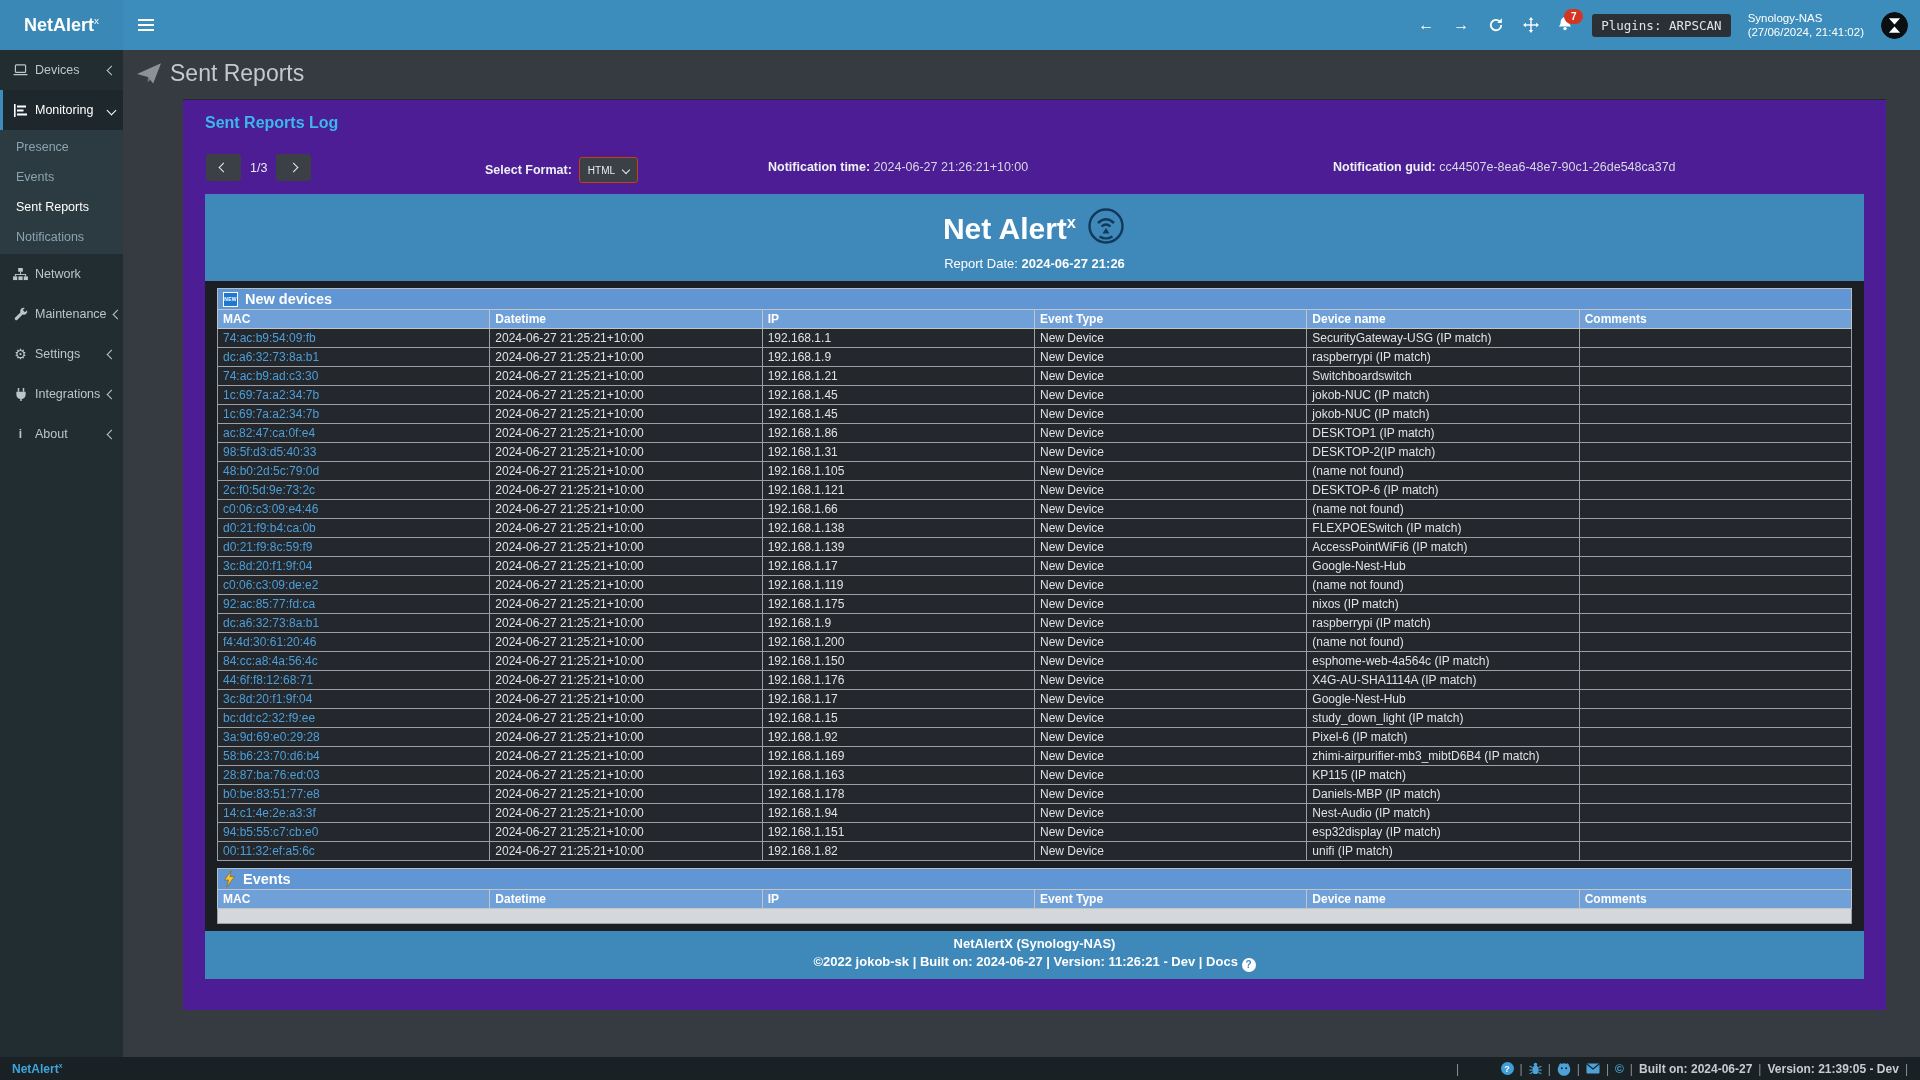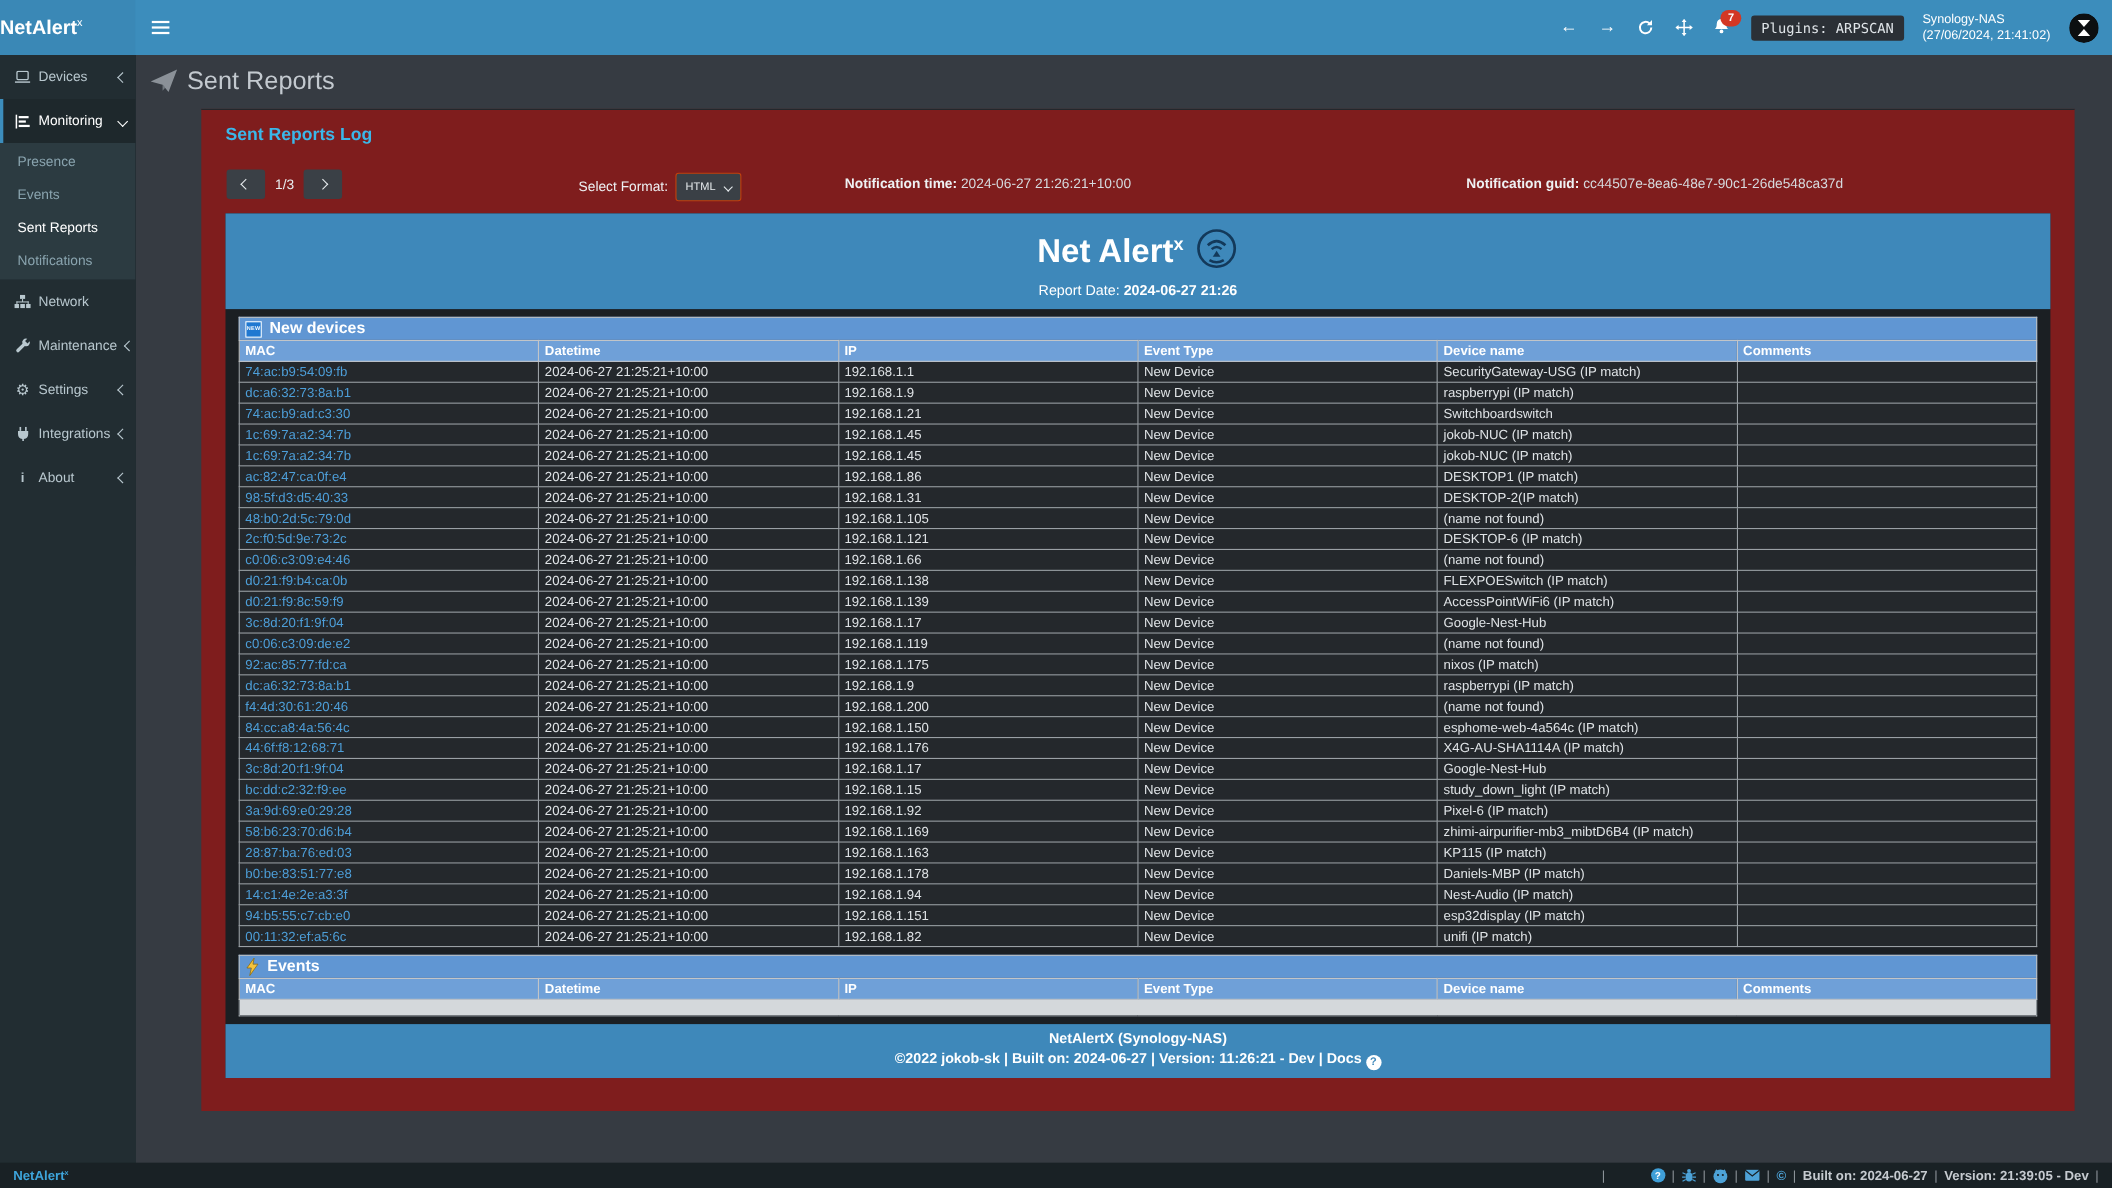--- a/index.html
+++ b/index.html
@@ -2,21 +2,21 @@
 <html><head>
 <meta charset="utf-8">
 <style>
   html,body{width:1920px;height:1080px;margin:0;overflow:hidden;background:#363b42;
     font-family:"Liberation Sans","DejaVu Sans",sans-serif;}
   a{text-decoration:none;color:inherit;}
   sup{font-size:.55em;}
 
   
   .navbar{position:fixed;top:0;left:0;right:0;height:50px;background:#3c8dbc;display:flex;align-items:stretch;z-index:50;}
-  .logo{width:123px;background:#3a88b6;color:#fff;display:flex;align-items:center;justify-content:flex-start;
+  .logo{width:123px;background:#3a88b6;color:#fff;display:flex;align-items:center;justify-content:center;
         font-size:18px;cursor:pointer;}
   .logo b{font-weight:bold;}
   .hamburger{width:46px;display:flex;flex-direction:column;justify-content:center;align-items:center;gap:3px;cursor:pointer;}
   .hamburger span{display:block;width:16px;height:2px;background:#fff;}
   .nav-right{margin-left:auto;display:flex;align-items:center;gap:17px;padding-right:12px;color:#fff;}
   .nav-ico{font-size:16px;line-height:1;cursor:pointer;display:flex;align-items:center;justify-content:center;width:18px;height:18px;}
   .bell-wrap{position:relative;cursor:pointer;width:18px;height:18px;}
   .badge{position:absolute;top:-7px;right:-8px;background:#d33724;color:#fff;font-size:10px;font-weight:bold;
          min-width:15px;height:15px;border-radius:8px;display:flex;align-items:center;justify-content:center;padding:0 2px;}
   .chip{background:#2b3036;color:#dfe4e8;font-family:"DejaVu Sans Mono","Liberation Mono",monospace;
@@ -38,29 +38,29 @@
   .subitem.active{color:#fff;}
   .sico{width:15px;height:14px;flex:0 0 auto;display:flex;align-items:center;justify-content:center;}
   .sico svg{display:block;}
   .gear-glyph{font-size:14px;line-height:1;}
   .info-glyph{font-weight:bold;font-style:normal;font-size:12px;}
 
   
   .content{position:absolute;left:123px;top:50px;right:0;bottom:23px;background:#363b42;overflow:hidden;}
   .content-header{display:flex;align-items:center;gap:9px;padding:10px 16px 12px 14px;color:#c3c9cf;font-size:23px;}
   .content-header svg{opacity:.85;}
-  .box{margin:0 34px 0 60px;background:#7f1d1d;border-top:1px solid #23272c;padding:12px 22px 18px 22px;height:880px;}
+  .box{margin:0 34px 0 60px;background:#4c1d95;border-top:1px solid #23272c;padding:12px 22px 18px 22px;height:880px;}
   .box-title{color:#3bb7e9;font-size:16px;font-weight:bold;margin:2px 0 0 0;}
 
   .controls{position:relative;height:32px;margin-top:22px;font-size:12.5px;color:#d6dade;}
   .pager{position:absolute;left:1px;top:0;display:flex;align-items:center;gap:9px;}
   .pg-btn{width:35px;height:27px;background:#3a4046;border:none;border-radius:3px;display:flex;align-items:center;justify-content:center;cursor:pointer;color:#e8ecef;}
   .pg-ind{color:#e8ecef;}
   .fmt{position:absolute;left:280px;top:3px;display:flex;align-items:center;gap:7px;}
-  .fmt .flabel{font-weight:normal;color:#eef1f3;margin-left:41px;}
+  .fmt .flabel{font-weight:bold;color:#eef1f3;}
   .fselect{background:#3a4046;color:#e8ecef;border:1px solid #c2410c;border-radius:3px;height:24px;padding:0 8px;display:flex;align-items:center;gap:8px;cursor:pointer;font-size:10px;}
   .fselect .chev{width:5px;height:5px;}
   .meta{position:absolute;top:6px;white-space:nowrap;}
   .meta .mlabel{font-weight:bold;color:#eef1f3;}
   .meta.time{left:563px;}
   .meta.guid{left:1128px;}
 
   
   .preview{margin-top:8px;background:#1b1f23;}
   .masthead{background:#3e88ba;color:#fff;text-align:center;padding:12px 0 10px 0;}

